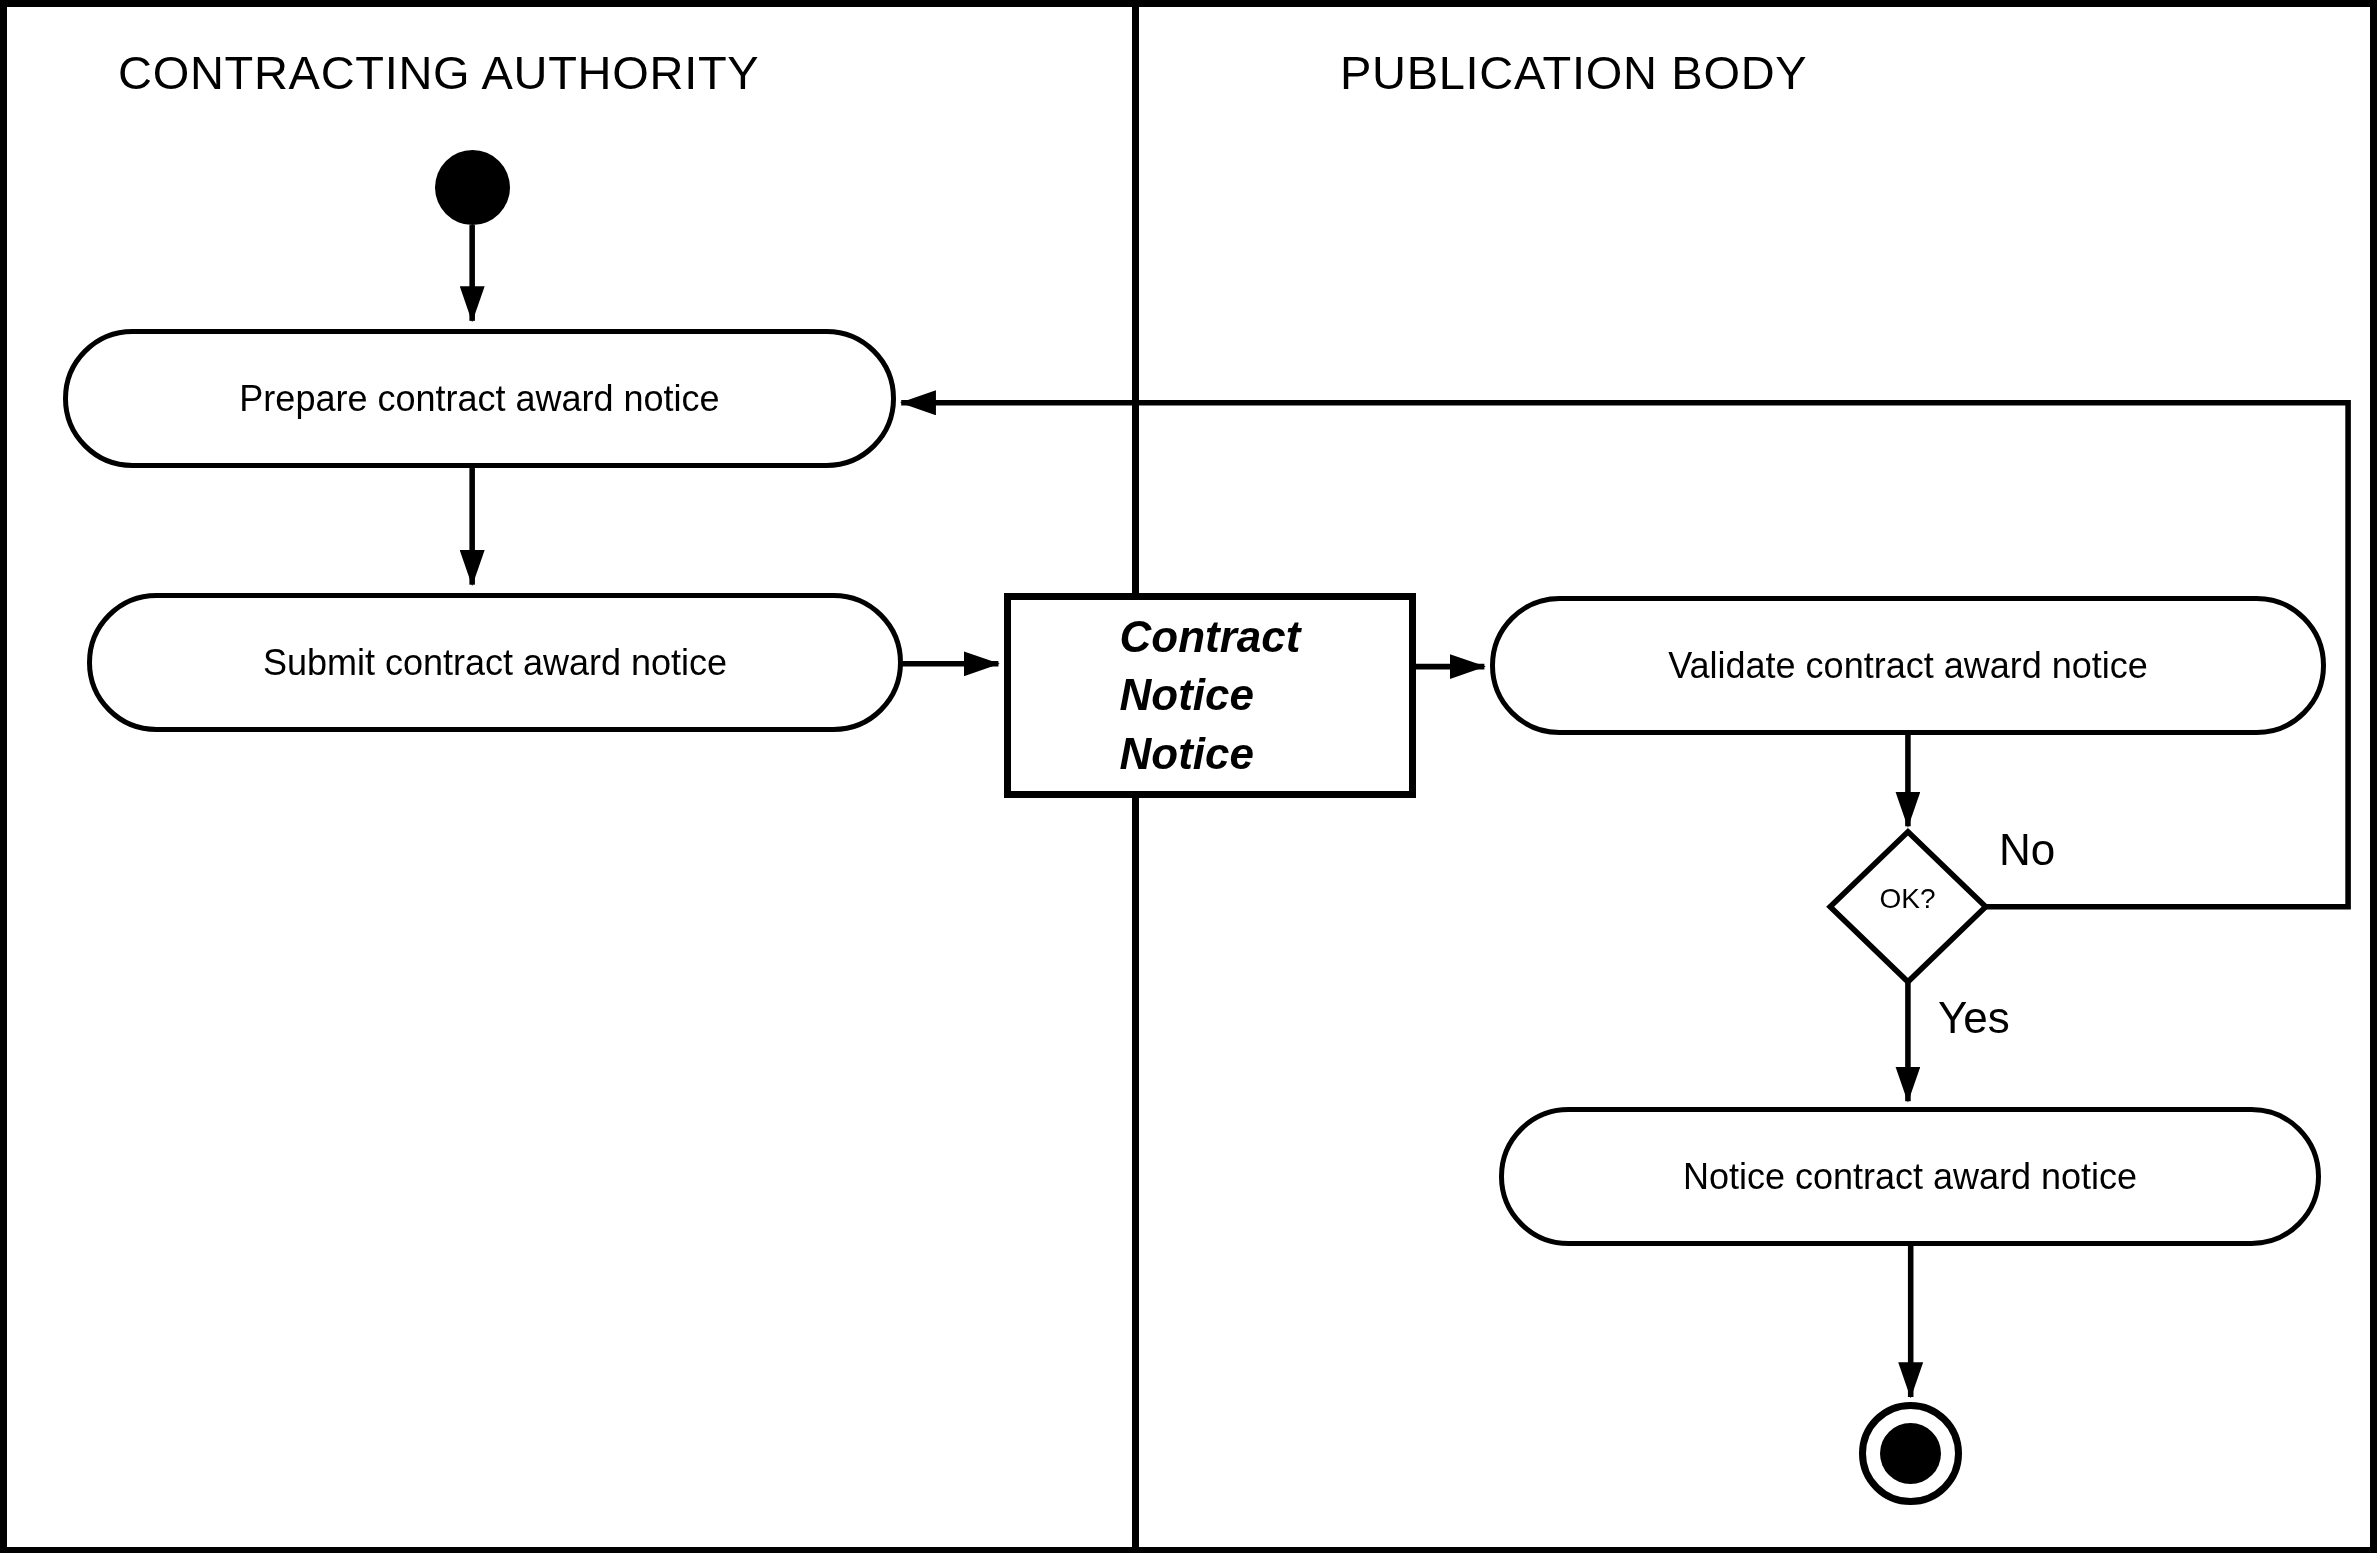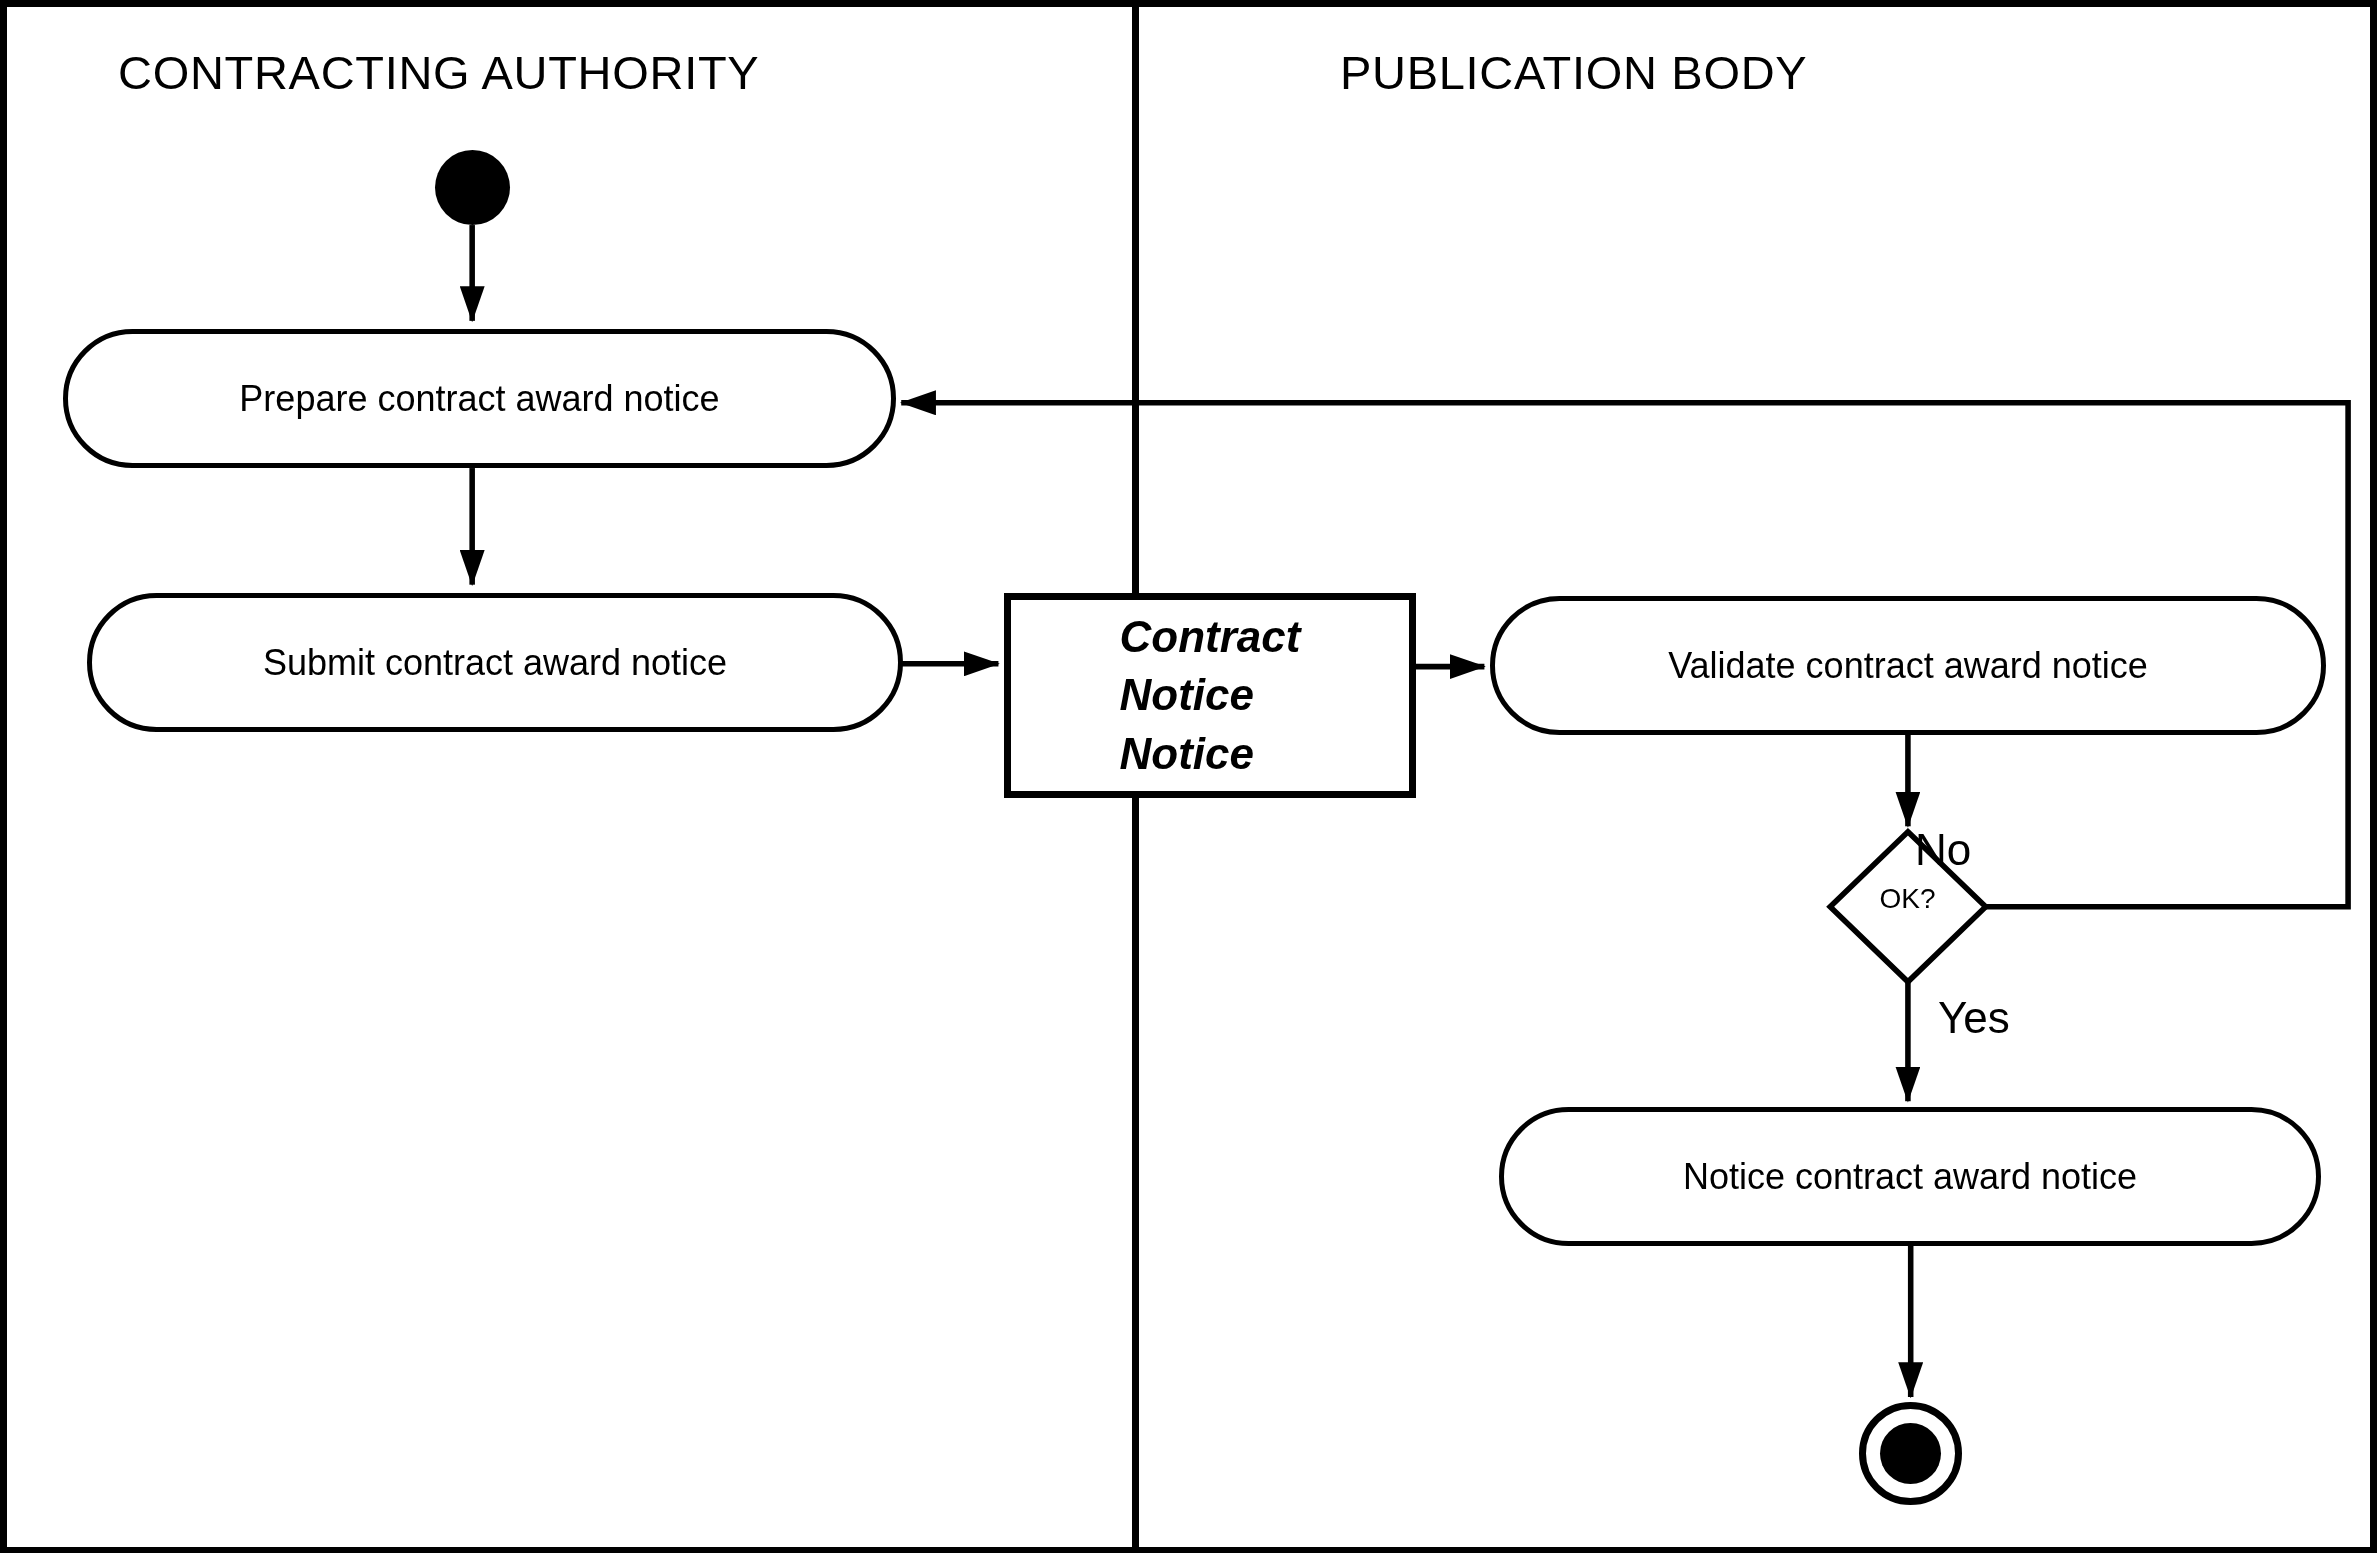--- a/index.html
+++ b/index.html
@@ -150,21 +150,21 @@
       <div>Notice</div>
     </div>
   </div>
 
   <div class="node" style="left:1483px; top:589px; width:836px; height:139px;">Validate contract award notice</div>
 
   <div class="node" style="left:1492px; top:1100px; width:822px; height:139px;">Notice contract award notice</div>
 
   <div class="decision-label" style="left:1831px; top:876px; width:139px;">OK?</div>
 
-  <div class="edge-label" style="left:1908px; top:818px;">No</div>
+  <div class="edge-label" style="left:1992px; top:818px;">No</div>
   <div class="edge-label" style="left:1931px; top:986px;">Yes</div>
 
   <div class="final-node" style="left:1852px; top:1395px;">
     <div class="final-node-core"></div>
   </div>
 
 </div>
 
 
 </body></html>

